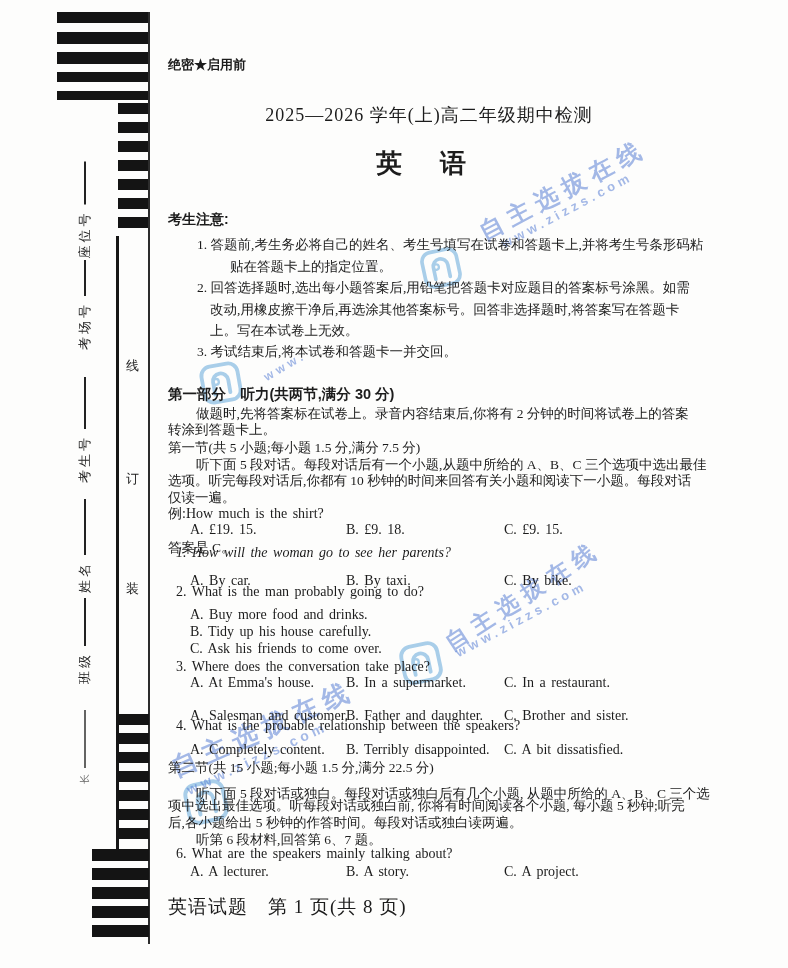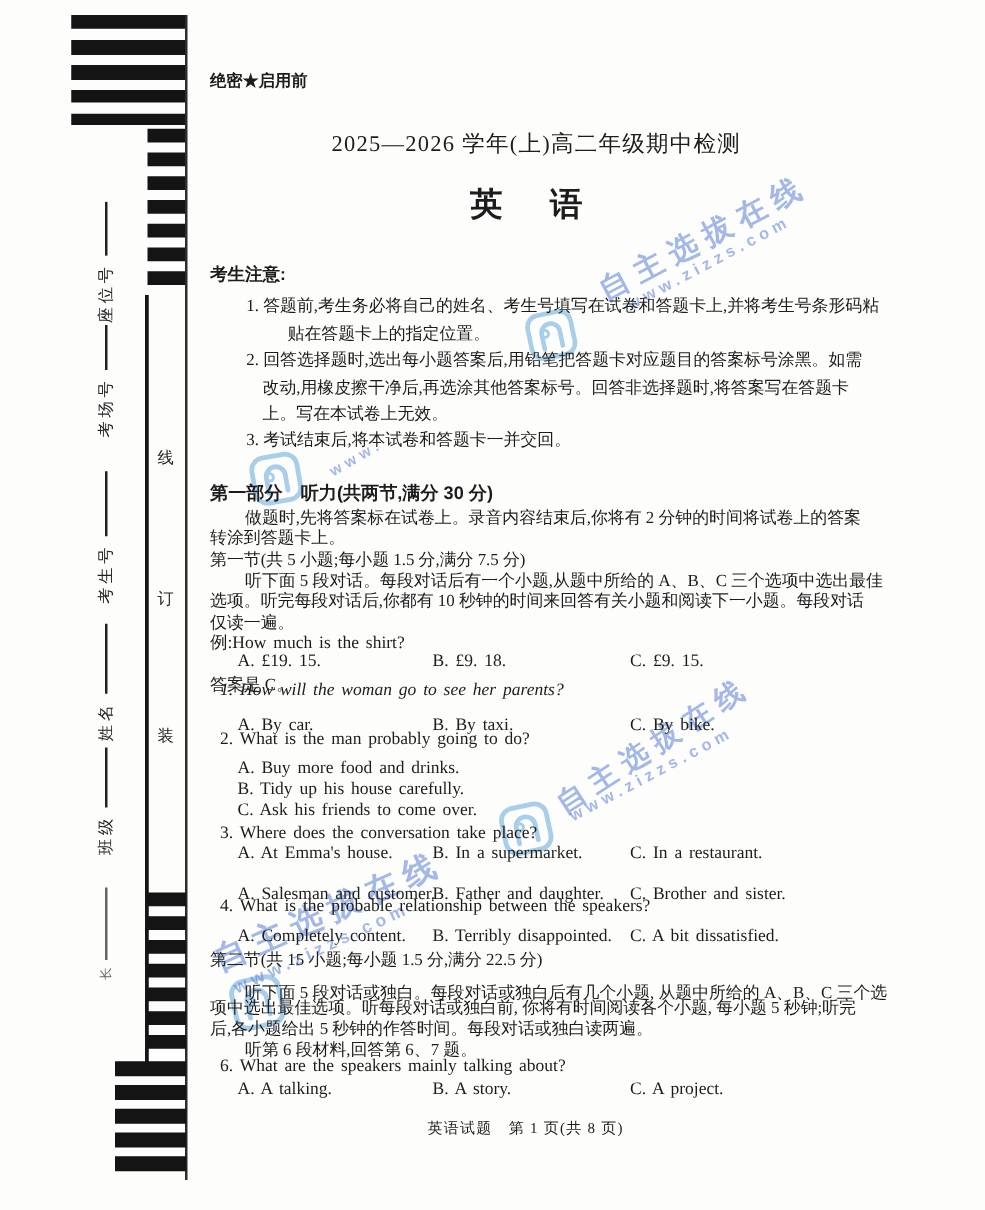--- a/index.html
+++ b/index.html
@@ -31,21 +31,21 @@
   .h-sans{font-family:"Liberation Sans",sans-serif;font-weight:bold;}
   .secret{font-size:13px;text-align:center;}
   .title{left:168px;top:103px;width:522px;text-align:center;font-size:18px;letter-spacing:1px;}
   .subject{left:168px;top:146px;width:512px;text-align:center;font-size:26px;font-weight:bold;letter-spacing:6px;}
   .notice-h{font-size:14px;}
   .part-h{font-size:14.5px;}
   .opts span{position:absolute;white-space:nowrap;}
   .opts .o1{left:0;}
   .opts .o2{left:156px;}
   .opts .o3{left:314px;text-align:right;}
-  .footer{left:168px;top:894px;width:505px;text-align:center;font-size:12px;letter-spacing:1px;}
+  .footer{left:168px;top:894px;width:505px;text-align:left;font-size:19px;letter-spacing:1px;}
 </style>
 </head>
 <body>
 
 <div class="page">
 
   <div>
     <div class="bar" style="left:57px;top:12px;width:91px;height:11px;"></div>
     <div class="bar" style="left:57px;top:32px;width:91px;height:12px;"></div>
     <div class="bar" style="left:57px;top:52px;width:91px;height:12px;"></div>
@@ -210,19 +210,19 @@
   </div>
 
   <div class="abs content cn" style="left:168px;top:759px;">第二节(共 15 小题;每小题 1.5 分,满分 22.5 分)</div>
   <div class="abs content cn" style="left:196px;top:785px;">听下面 5 段对话或独白。每段对话或独白后有几个小题, 从题中所给的 A、B、C 三个选</div>
   <div class="abs content cn" style="left:168px;top:797px;text-align:right;">项中选出最佳选项。听每段对话或独白前, 你将有时间阅读各个小题, 每小题 5 秒钟;听完</div>
   <div class="abs content cn" style="left:168px;top:814px;">后,各小题给出 5 秒钟的作答时间。每段对话或独白读两遍。</div>
   <div class="abs content cn" style="left:196px;top:831px;">听第 6 段材料,回答第 6、7 题。</div>
 
   <div class="abs content en" style="left:176px;top:846px;">6. What are the speakers mainly talking about?</div>
   <div class="abs content en opts" style="left:190px;top:864px;width:540px;">
-    <span class="o1">A. A talking.</span>
+    <span class="o1">A. A lecturer.</span>
     <span class="o2">B. A story.</span>
     <span class="o3">C. A project.</span>
   </div>
 
   <div class="abs content cn footer">英语试题　第 1 页(共 8 页)</div>
 </div>
 
 </body></html>

